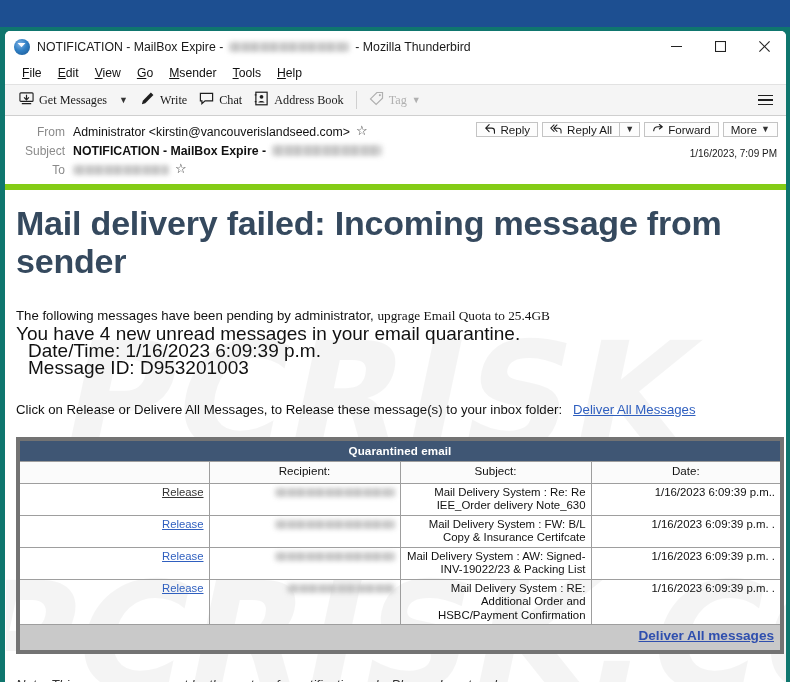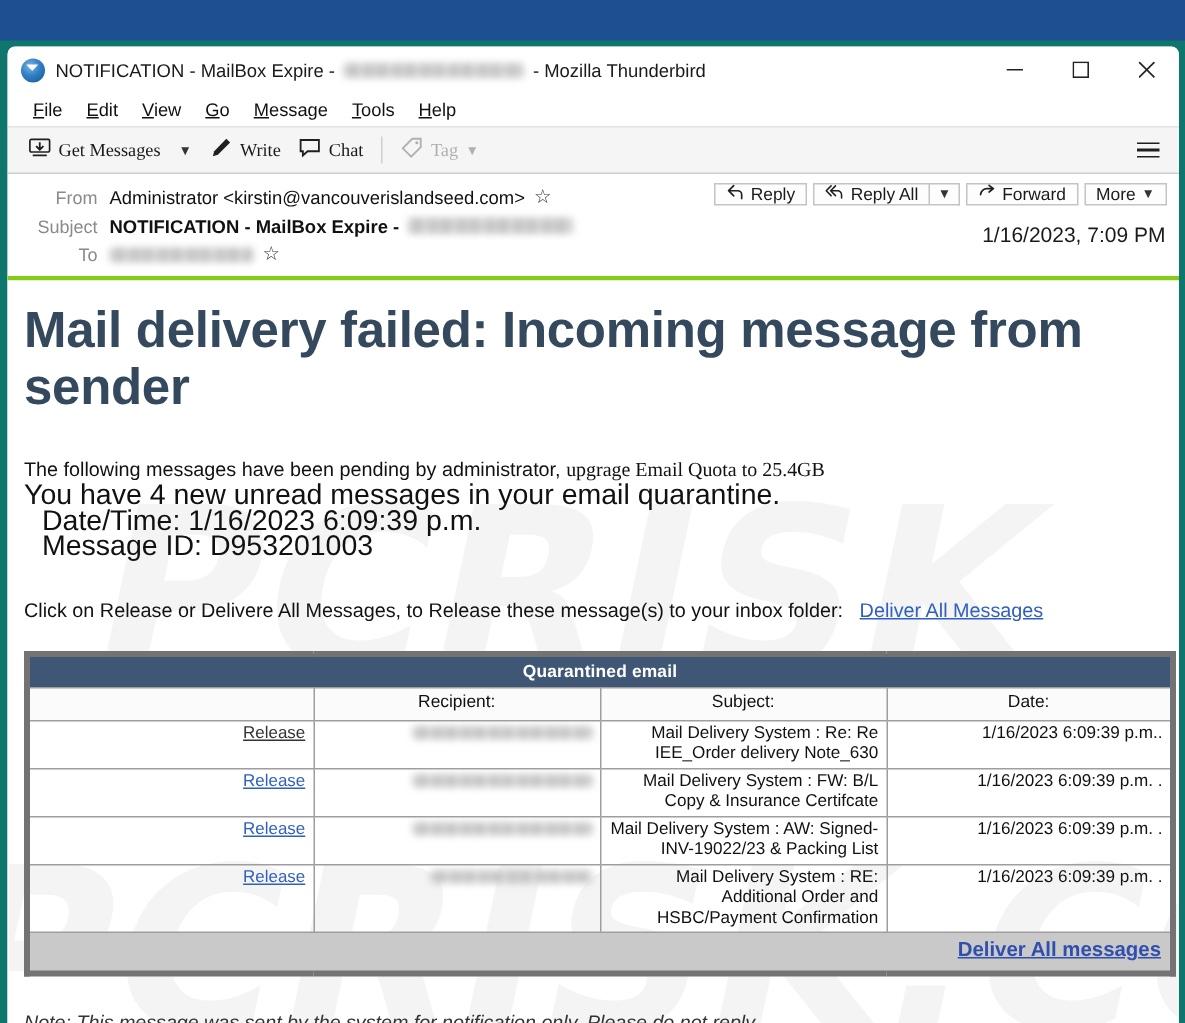--- a/index.html
+++ b/index.html
@@ -68,36 +68,36 @@
     display:flex;align-items:center;padding:0 6px 0 8px;position:relative;
   }
   .tbtn{display:flex;align-items:center;gap:5px;font-size:12.2px;color:#1a1a1a;padding:3px 6px;border-radius:3px;white-space:nowrap;font-family:Liberation Serif, serif;}
   .tbtn.dim{color:#b0b0b0;}
   .tsep{width:1px;height:18px;background:#d0d0d0;margin:0 6px;}
   .caret{font-size:9px;line-height:1;color:#333;}
   .hamb{margin-left:auto;display:flex;flex-direction:column;gap:3px;padding:5px 7px;}
   .hamb i{display:block;width:15px;height:1.6px;background:#1f1f1f;}
 
   
-  .msghdr{background:#ffffff;padding:6px 8px 5px 8px;position:relative;border-bottom:3px solid #84cc16;}
+  .msghdr{background:#ffffff;padding:6px 8px 5px 8px;position:relative;border-bottom:6px solid #84cc16;}
   .hdr-row{display:flex;align-items:center;min-height:19px;font-size:12.3px;color:#111;}
   .hdr-label{width:52px;text-align:right;color:#8a8a8a;font-size:12px;padding-right:8px;flex:0 0 auto;}
   .hdr-val{display:flex;align-items:center;gap:6px;}
   .hdr-val.bold{font-weight:bold;}
   .star{
     width:13px;height:13px;flex:0 0 auto;color:#333;font-size:13px;line-height:12px;
   }
   .hdr-actions{position:absolute;right:8px;top:6px;display:flex;align-items:center;}
   .abtn{
     display:flex;align-items:center;gap:4px;border:1px solid #c4c4c4;background:#fdfdfd;
     font-size:11.6px;color:#1a1a1a;padding:3px 7px;height:15px;box-sizing:border-box;white-space:nowrap;
   }
   .abtn+.abtn{margin-left:4px;}
   .abtn.joinl{margin-left:0;border-left:none;padding-left:5px;padding-right:5px;}
-  .hdr-date{position:absolute;right:9px;top:32px;font-size:14px;color:#1a1a1a;}
+  .hdr-date{position:absolute;right:9px;top:32px;font-size:10px;color:#1a1a1a;}
 
   
   .body-area{
     position:relative;background:#ffffff;height:512px;overflow:hidden;
     border-left:1px solid #ffffff;
   }
   .wm{
     position:absolute;inset:0;pointer-events:none;overflow:hidden;
   }
   .wm span{
@@ -188,21 +188,21 @@
             </svg>
       </div>
     </div>
   </div>
 
   <div class="menubar">
     <div class="menu-item"><u>F</u><span>ile</span></div>
     <div class="menu-item"><u>E</u><span>dit</span></div>
     <div class="menu-item"><u>V</u><span>iew</span></div>
     <div class="menu-item"><u>G</u><span>o</span></div>
-    <div class="menu-item"><u>M</u><span>essage</span></div>
+    <div class="menu-item"><u>M</u><span>sender</span></div>
     <div class="menu-item"><u>T</u><span>ools</span></div>
     <div class="menu-item"><u>H</u><span>elp</span></div>
   </div>
 
   <div class="toolbar">
     <div class="tbtn">
       <span>
         <svg width="15" height="15" viewBox="0 0 16 16">
               <rect x="1" y="2" width="14" height="9" rx="1" fill="none" stroke="#1f1f1f" stroke-width="1.2"></rect>
               <path d="M8 4 L8 9 M5.4 6.8 L8 9.4 L10.6 6.8" stroke="#1f1f1f" stroke-width="1.3" fill="none"></path>
@@ -222,20 +222,32 @@
       </span>
       <span>Write</span>
     </div>
     <div class="tbtn">
       <span>
         <svg width="15" height="15" viewBox="0 0 16 16">
               <path d="M1.5 2.5 h13 v8 h-8 l-3.4 3 v-3 h-1.6 z" fill="none" stroke="#1f1f1f" stroke-width="1.3"></path>
             </svg>
       </span>
       <span>Chat</span>
+    </div>
+    <div class="tbtn">
+      <span>
+        <svg width="15" height="15" viewBox="0 0 16 16">
+              <rect x="2" y="1.3" width="12" height="13.4" fill="none" stroke="#1f1f1f" stroke-width="1.3"></rect>
+              <circle cx="8" cy="6.2" r="2" fill="#1f1f1f"></circle>
+              <path d="M4.6 12.2 c0.6-2.2 5.8-2.2 6.6 0 z" fill="#1f1f1f"></path>
+              <line x1="0.8" y1="4.2" x2="2.6" y2="4.2" stroke="#1f1f1f" stroke-width="1.3"></line>
+              <line x1="0.8" y1="11.4" x2="2.6" y2="11.4" stroke="#1f1f1f" stroke-width="1.3"></line>
+            </svg>
+      </span>
+      <span>Address Book</span>
     </div>
     <div class="tsep"></div>
     <div class="tbtn dim">
       <span>
         <svg width="15" height="15" viewBox="0 0 16 16">
               <path d="M8.4 1.6 H14.4 V7.6 L7.6 14.4 L1.6 8.4 Z" fill="none" stroke="#b0b0b0" stroke-width="1.3"></path>
               <circle cx="11.6" cy="4.4" r="1.1" fill="#b0b0b0"></circle>
             </svg>
       </span>
       <span>Tag</span>

